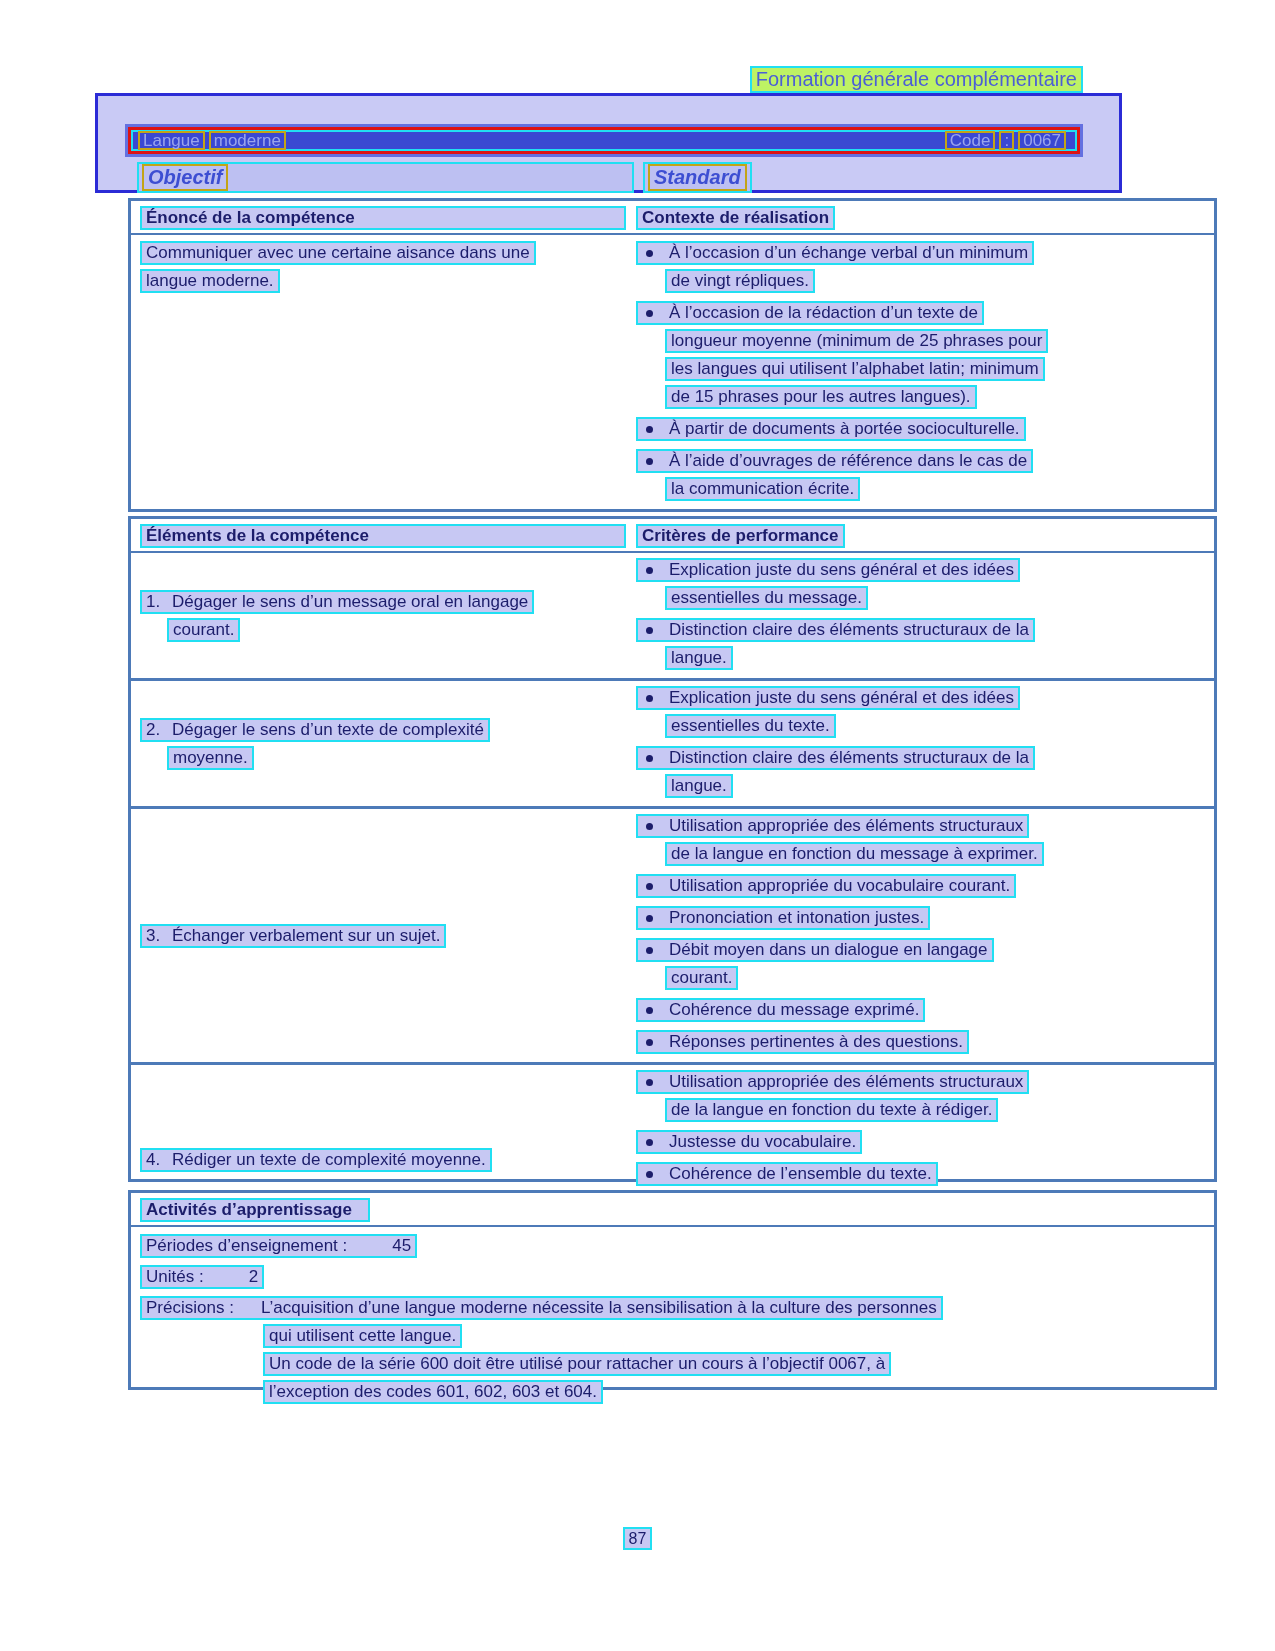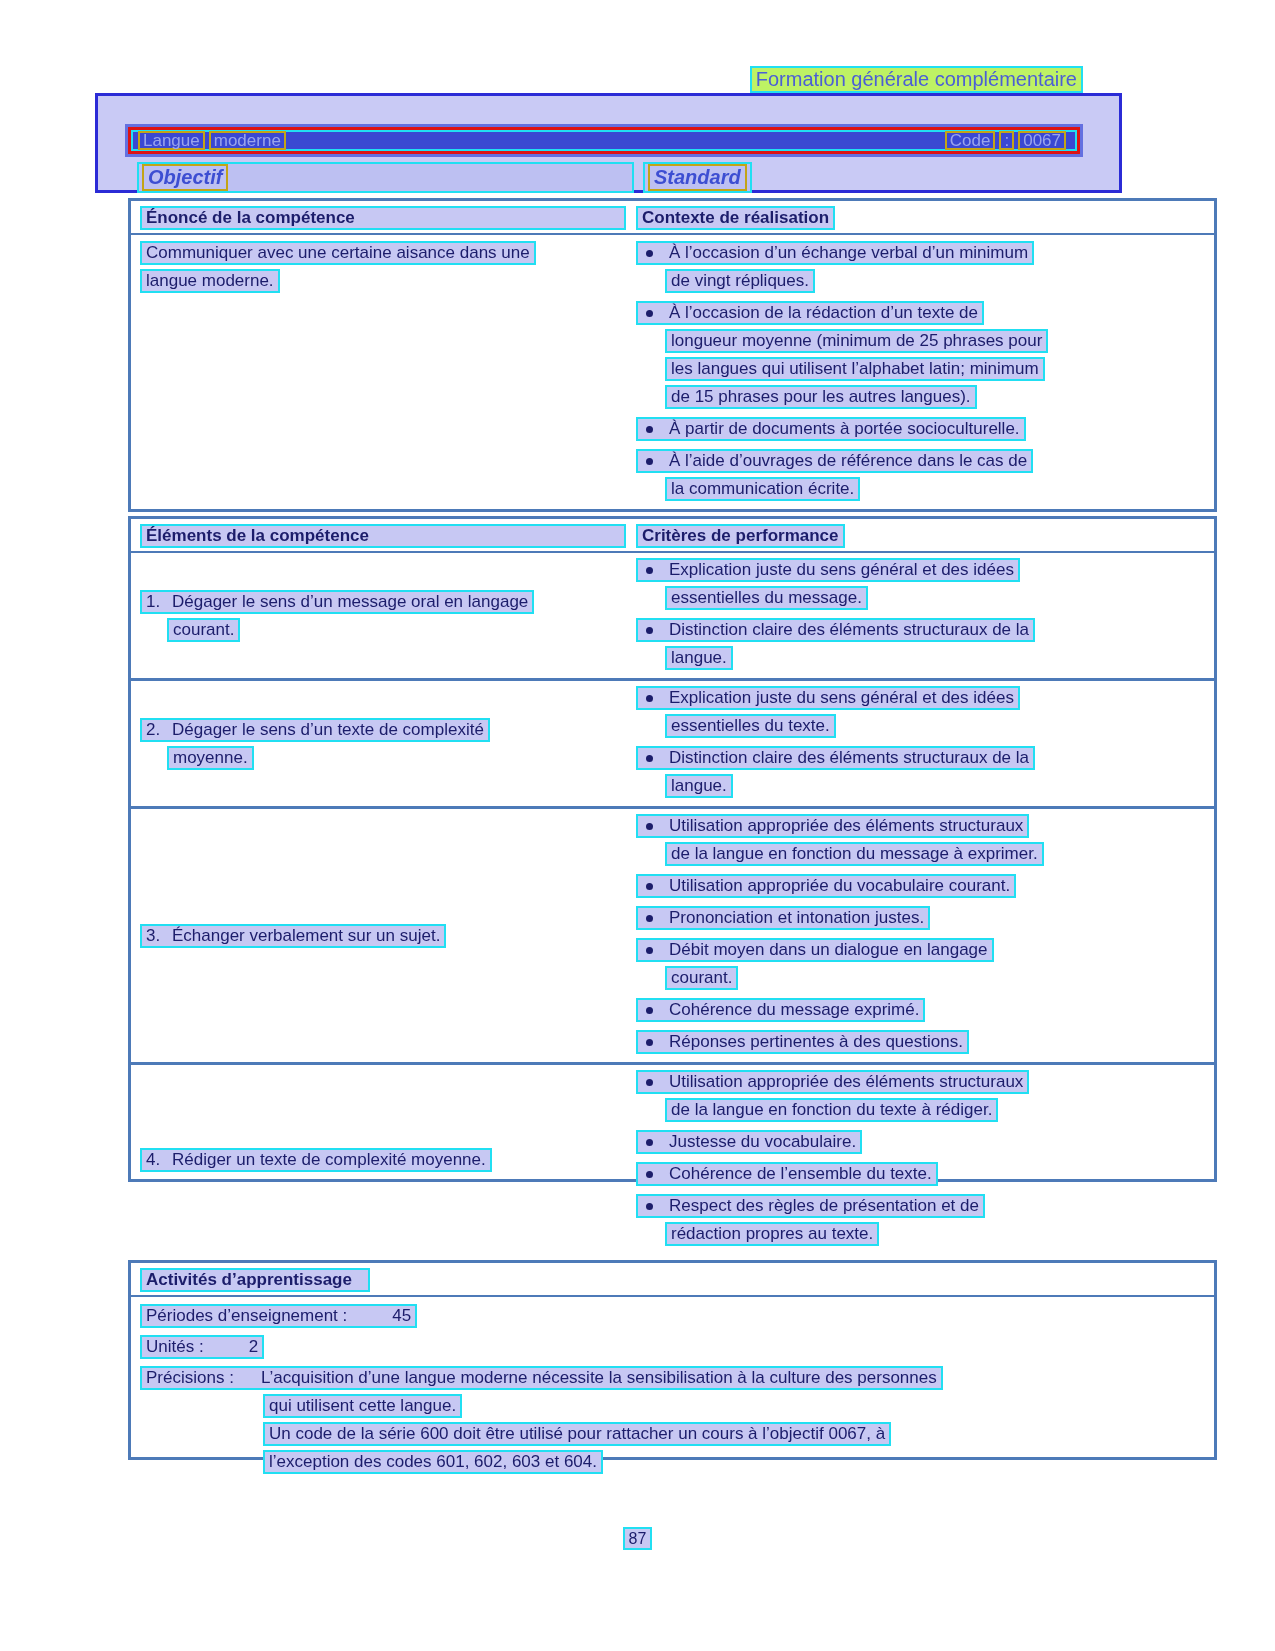--- a/index.html
+++ b/index.html
@@ -36,21 +36,21 @@
   .objectif-strip{width:497px;}
   .standard-box{margin-left:9px;}
   .label-word{display:inline-block;border:2px solid #c3a416;padding:0 4px;
               font-weight:bold;font-style:italic;font-size:20px;line-height:23px;color:#3d4ed2;}
 
   
   .dtable{position:absolute;left:128px;width:1089px;border:3px solid #4d7ab8;
           box-sizing:border-box;background:#fff;}
   .t1{top:198px;height:314px;}
   .t2{top:516px;height:666px;}
-  .t3{top:1260px;height:200px;}
+  .t3{top:1190px;height:200px;}
   .thead{display:flex;border-bottom:2px solid #4d7ab8;padding:5px 0 3px 9px;}
   .tbody{display:flex;padding:6px 0 0 9px;}
   .col-l{width:496px;flex:none;}
   .col-r{flex:1;}
   .hdr-wide{min-width:486px;}
   .trow{display:flex;padding:5px 0 0 9px;box-sizing:border-box;align-items:center;}
   .t2 .trow{border-bottom:3px solid #4d7ab8;}
   .t2 .trow:last-child{border-bottom:none;}
   .r0{min-height:108px}.r1{min-height:116px}.r2{min-height:232px}
 

